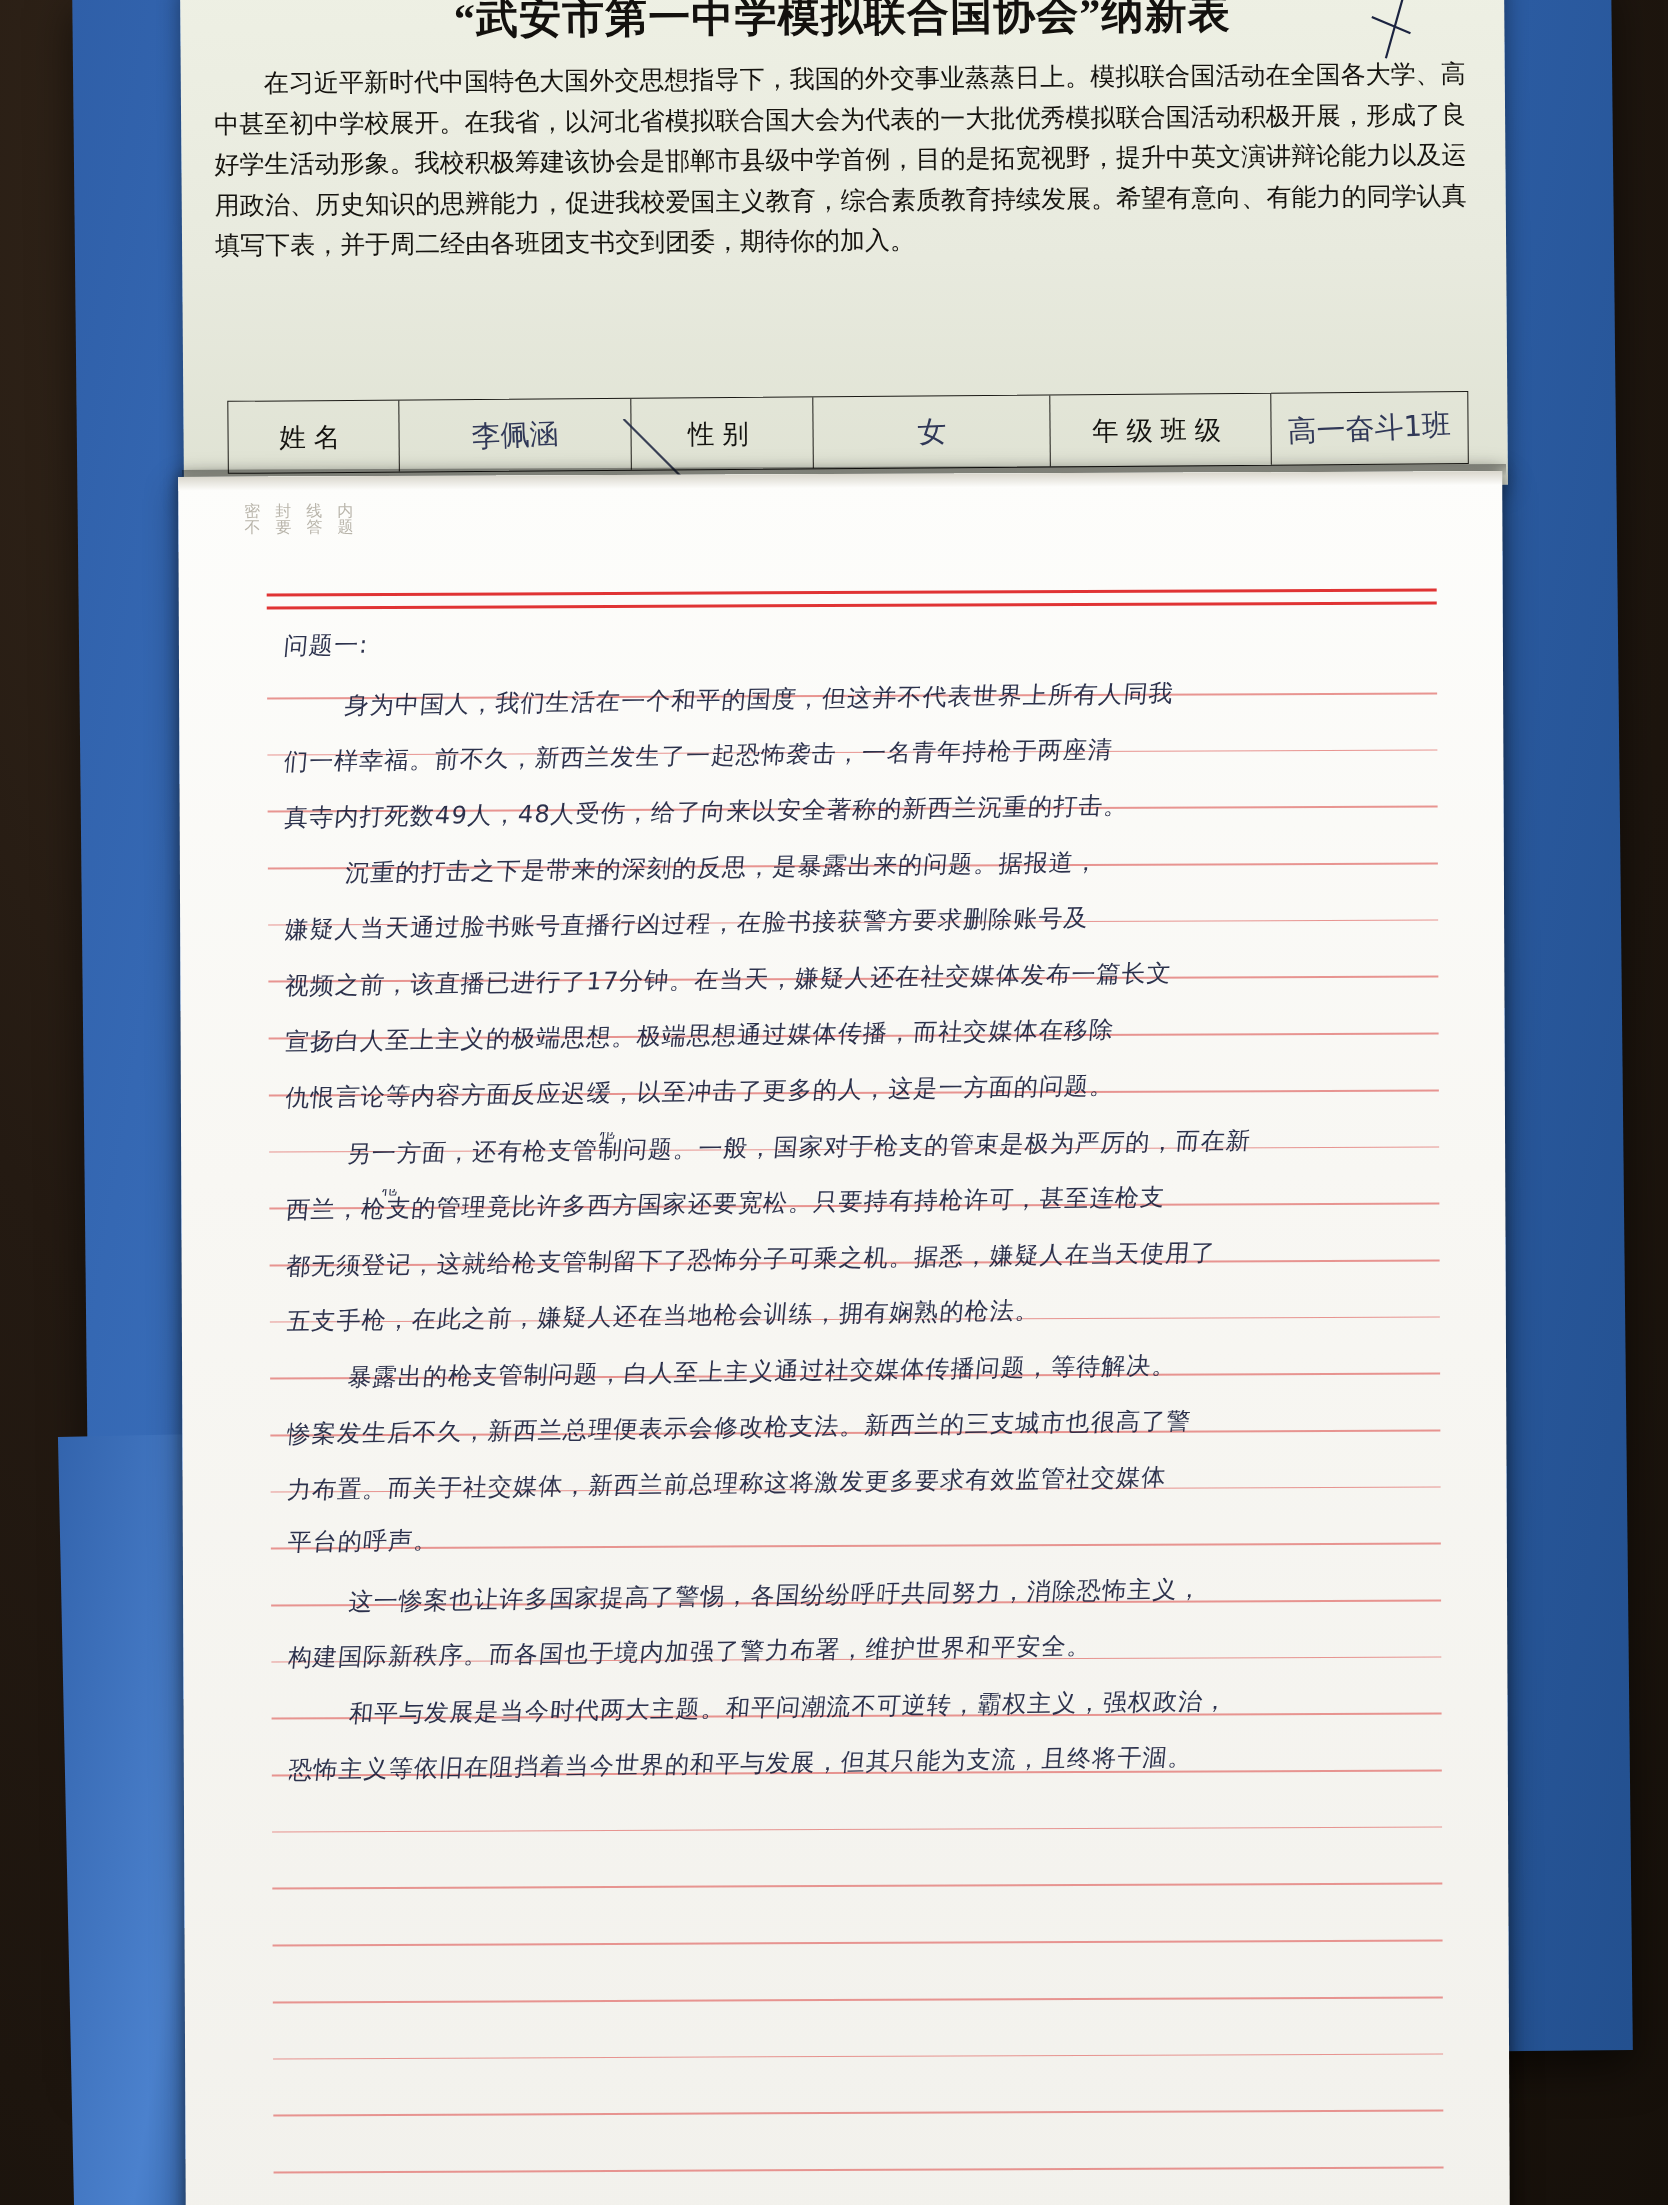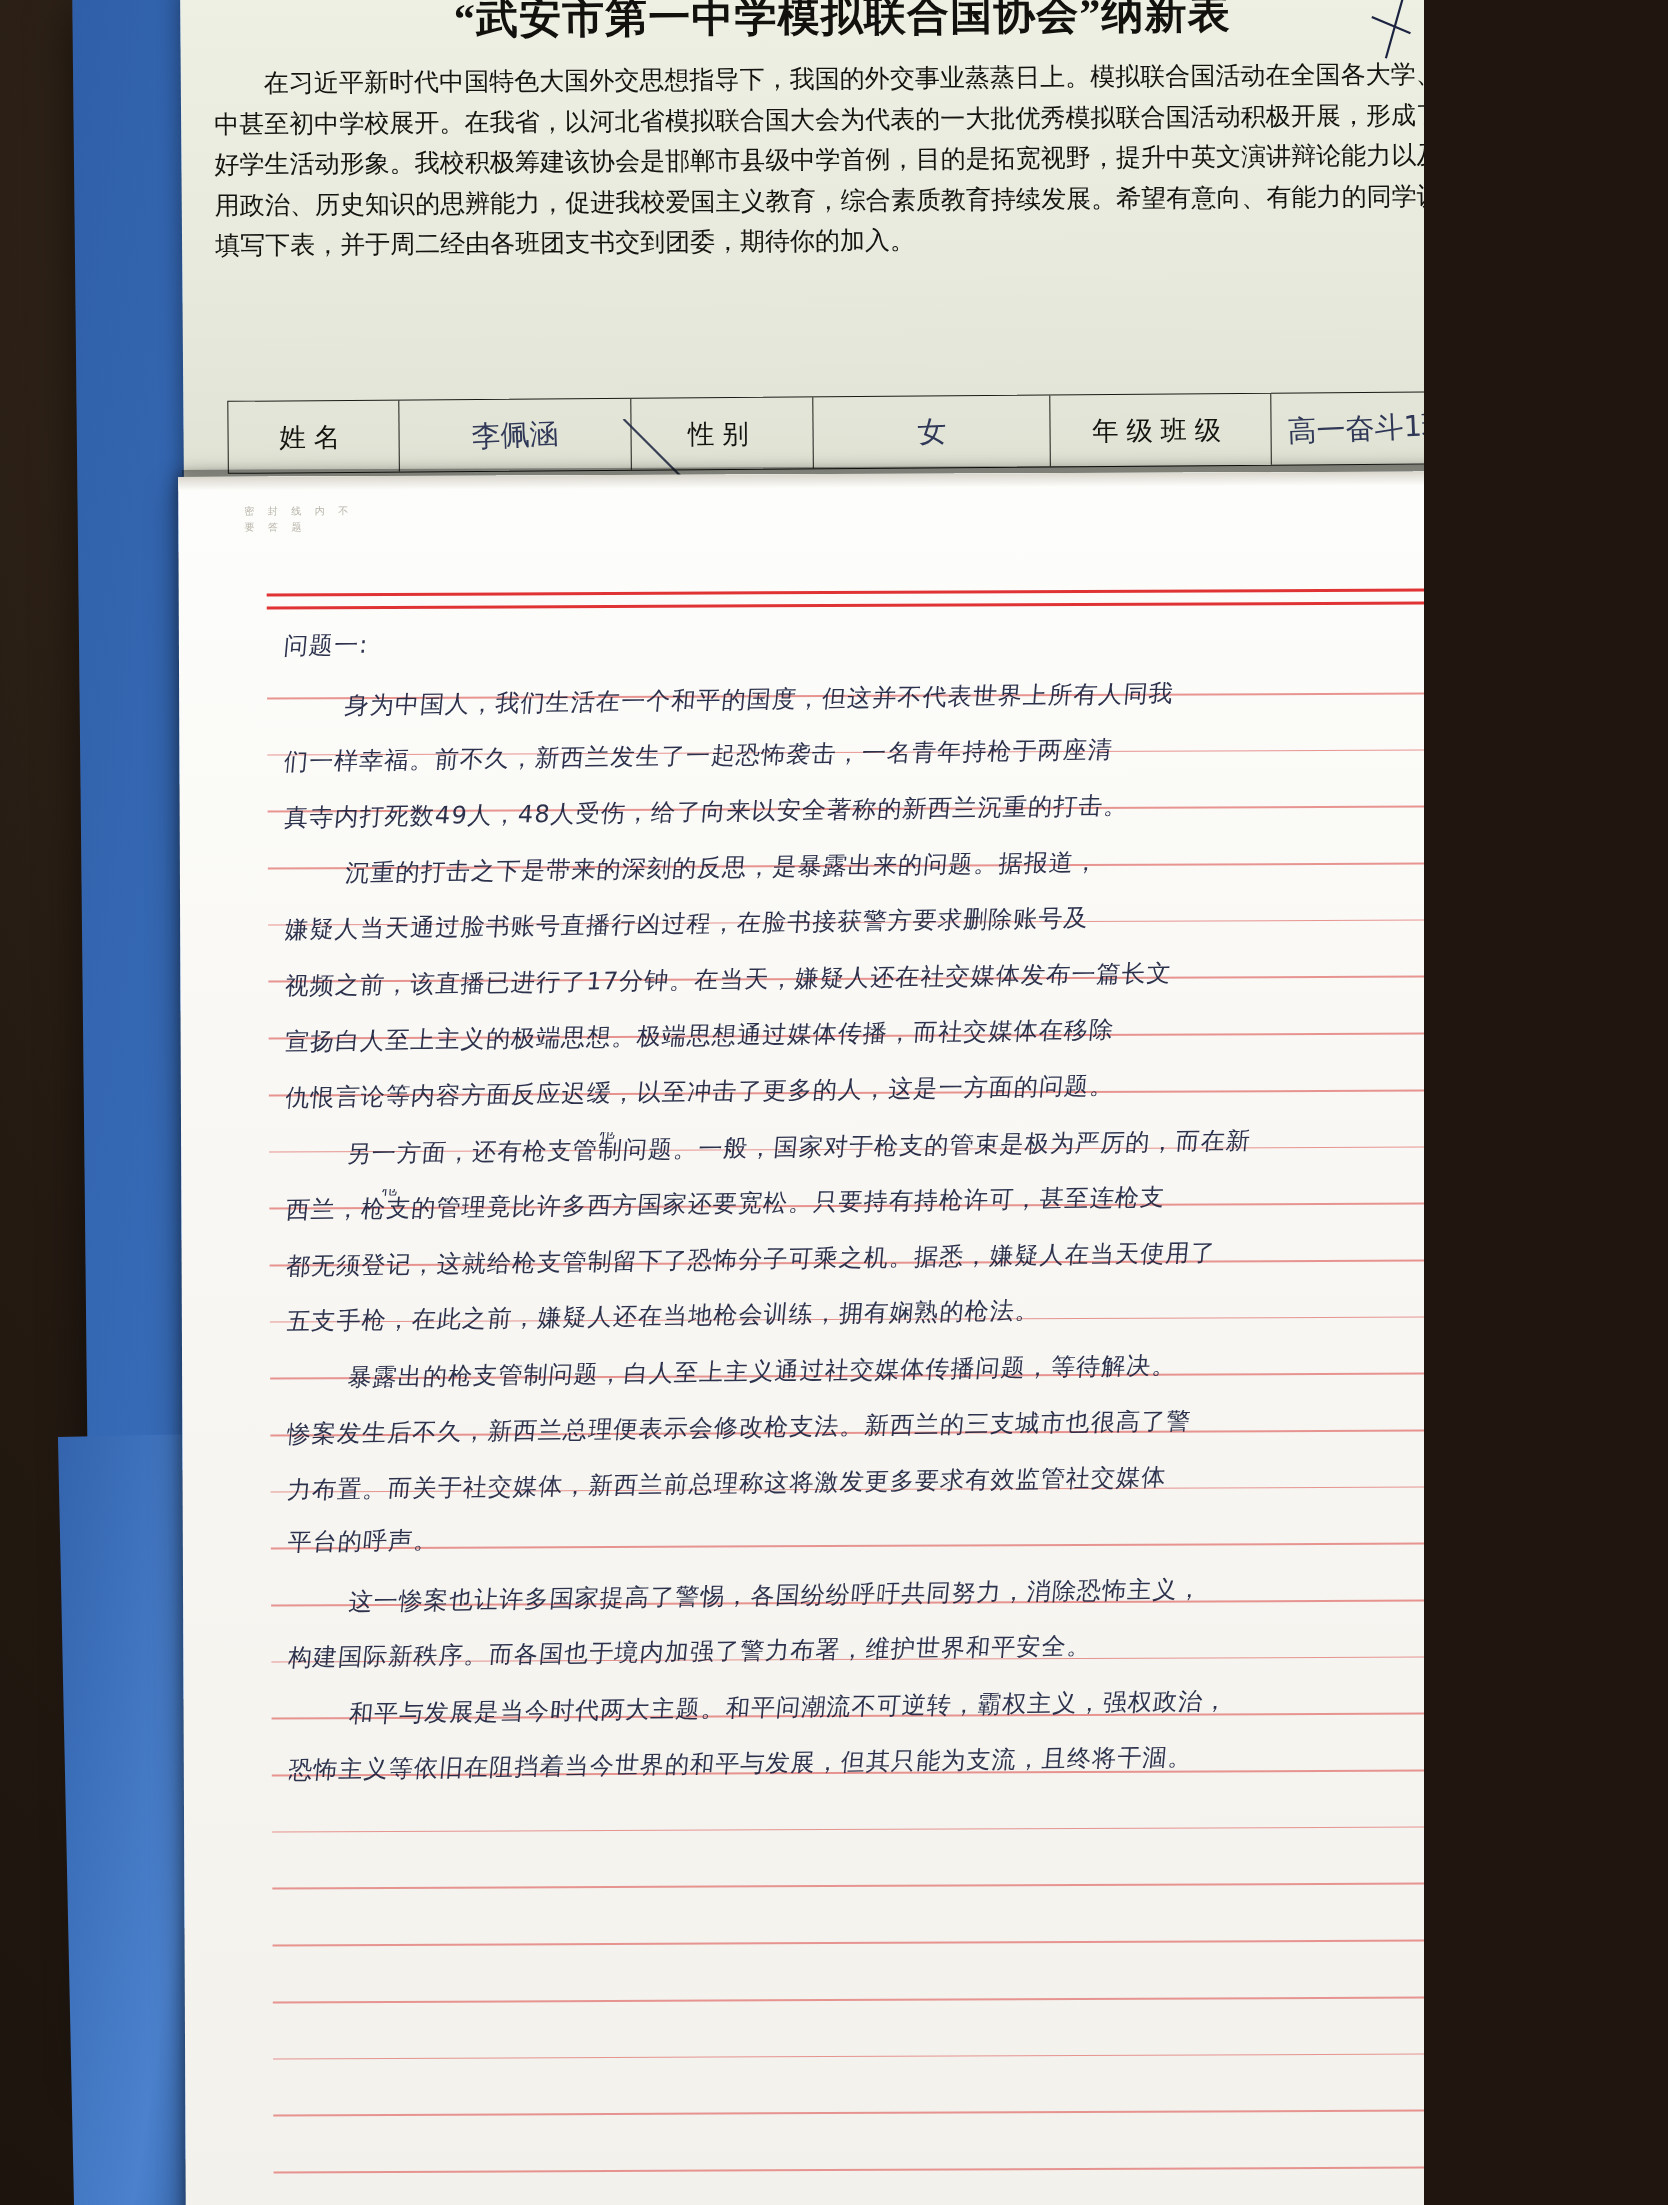--- a/index.html
+++ b/index.html
@@ -1,19 +1,19 @@
 <!DOCTYPE html>
 <html style="font-size:8.8px"><head>
 <meta charset="utf-8">
 <style>
   html,body{margin:0;padding:0;background:#20160f;}
   body{font-family:"Liberation Sans", sans-serif;}
   .page{
     position:relative;
-    width:1424px;height:2205px;
+    width:1668px;height:2205px;
     background:#231a12;
     overflow:hidden;
   }
   
   .desk{
     position:absolute;inset:0;
     background:
       radial-gradient(ellipse at 30% 10%, #3b2c1e 0%, #241a12 45%, #16100a 100%);
   }
   
@@ -111,21 +111,21 @@
     overflow:hidden;
   }
   
   .torn{
     position:absolute;left:0;right:0;top:0;height:14.3px;
     background:linear-gradient(180deg,#d9d6cc 0%, #fdfdfb 100%);
   }
   
   .faint-marks{
     position:absolute;left:66px;top:26.5px;width:132px;height:50px;
-    color:#b9b5ab;font-size:10px;line-height:16.6px;letter-spacing:5.5px;
+    color:#b9b5ab;font-size:16px;line-height:16.6px;letter-spacing:5.5px;
     font-family:"Liberation Serif", serif;
   }
   
   .rule-red-top{
     position:absolute;left:88px;right:66px;top:117px;height:3.3px;background:#e03434;
   }
   .rule-red-top2{
     position:absolute;left:88px;right:66px;top:130px;height:3.3px;background:#e03434;
   }
   

